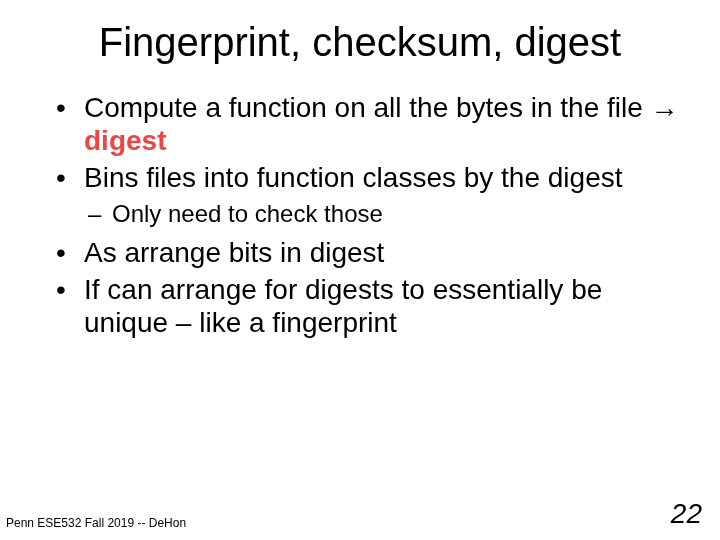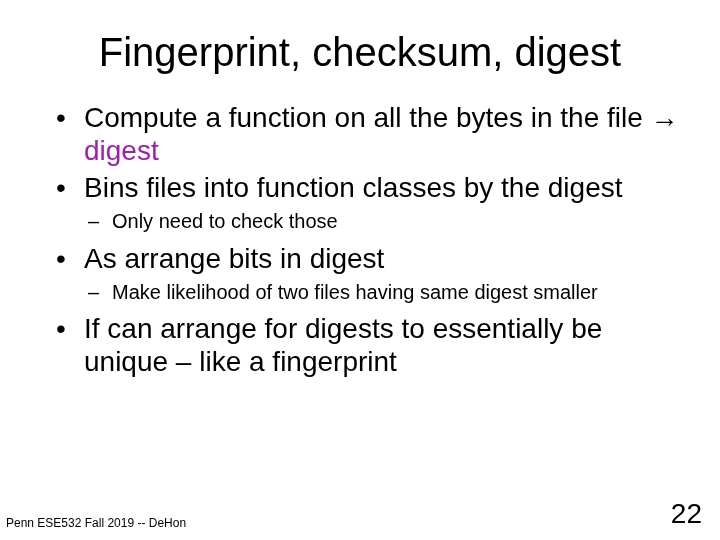--- a/index.html
+++ b/index.html
@@ -16,21 +16,20 @@
     height: 540px;
     position: relative;
     padding: 20px 0 0 0;
   }
   .title {
     text-align: center;
     font-size: 40px;
     font-weight: 400;
     margin-bottom: 26px;
     padding: 0 30px;
-    margin-top: 10px;
   }
   .content {
     padding: 0 30px 0 50px;
   }
   ul.level1 {
     list-style: none;
     font-size: 28px;
     line-height: 1.18;
   }
   ul.level1 > li {
@@ -40,55 +39,56 @@
   }
   ul.level1 > li::before {
     content: "•";
     position: absolute;
     left: 6px;
     top: 0;
     font-size: 28px;
   }
   ul.level2 {
     list-style: none;
-    font-size: 20px;
+    font-size: 24px;
     margin-top: 6px;
     margin-bottom: 8px;
   }
   ul.level2 > li {
     position: relative;
     padding-left: 28px;
     margin-bottom: 4px;
   }
   ul.level2 > li::before {
     content: "–";
     position: absolute;
     left: 4px;
     top: 0;
   }
   .digest-word {
-    color: #a21caf;
-    font-weight: normal;
+    color: #ef4444;
+    font-weight: bold;
   }
   .arrow {
     font-family: "Arial Unicode MS", Arial, sans-serif;
   }
   .footer {
     position: absolute;
     left: 6px;
     bottom: 10px;
     font-size: 12px;
     color: #000;
   }
   .page-num {
     position: absolute;
     right: 18px;
     bottom: 10px;
     font-size: 28px;
     color: #000;
+    font-style: italic;
   }
 </style>
 </head>
 <body>
 
 <div class="slide">
 
   <h1 class="title">Fingerprint, checksum, digest</h1>
 
   <div class="content">
@@ -102,25 +102,20 @@
         <span>Bins files into function classes by the digest</span>
         <ul class="level2">
           <li>
             <span>Only need to check those</span>
           </li>
         </ul>
       </li>
 
       <li>
         <span>As arrange bits in digest</span>
-        <ul class="level2">
-          <li>
-            <span>Make likelihood of two files having same digest smaller</span>
-          </li>
-        </ul>
       </li>
 
       <li>
         <span>If can arrange for digests to essentially be unique – like a fingerprint</span>
       </li>
 
     </ul>
   </div>
 
   <div class="footer">Penn ESE532 Fall 2019 -- DeHon</div>

